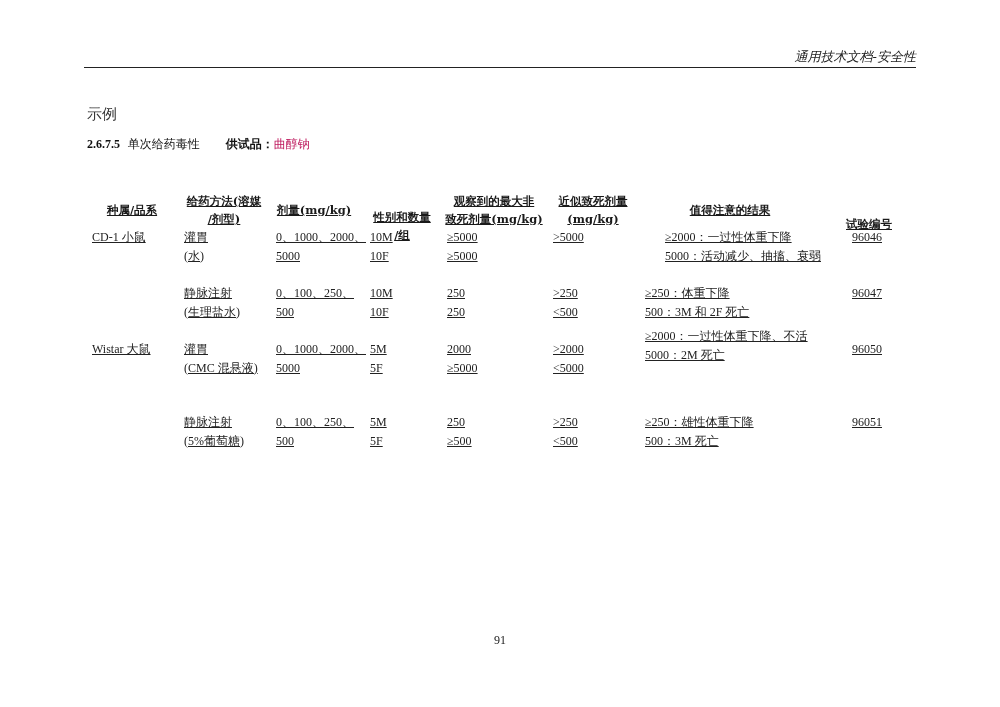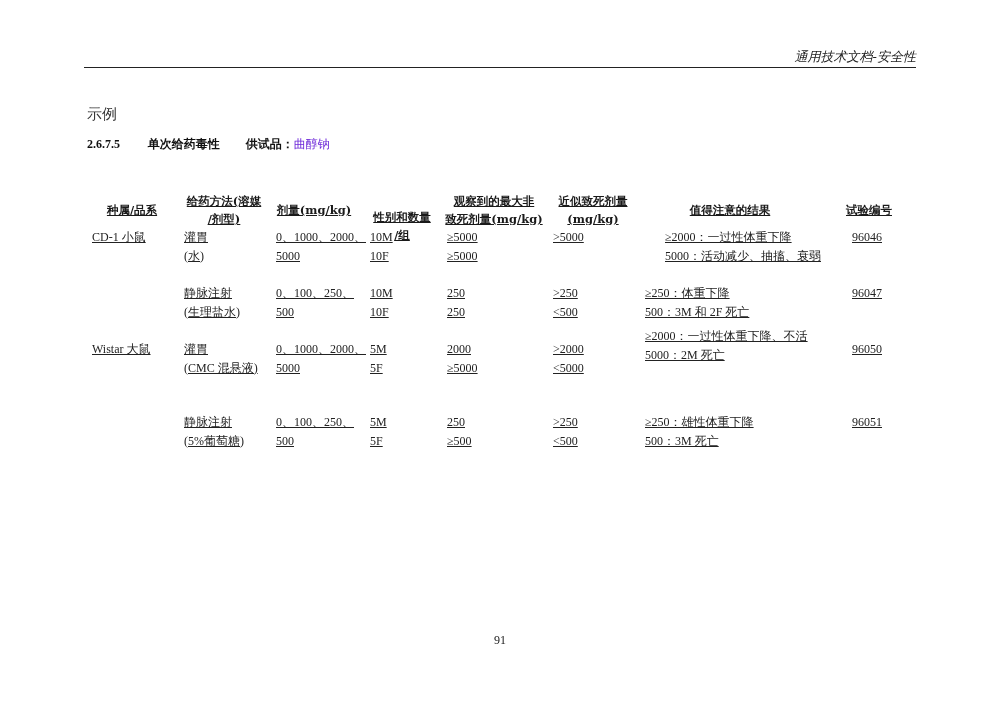--- a/index.html
+++ b/index.html
@@ -39,23 +39,23 @@
       color: #333;
     }
     .subtitle {
       position: absolute;
       left: 87px;
       top: 136px;
       font-size: 12px;
       color: #111;
     }
     .subtitle .num { font-weight: bold; font-family: "Liberation Serif", serif; }
-    .subtitle .title { font-weight: bold; margin-left: 24px; }
+    .subtitle .title { font-weight: normal; margin-left: 4px; }
     .subtitle .supplier-label { font-weight: bold; margin-left: 22px; }
-    .subtitle .supplier-value { font-weight: normal; color: #6d28d9; }
+    .subtitle .supplier-value { font-weight: normal; color: #be185d; }
     .th {
       position: absolute;
       font-size: 11.5px;
       font-weight: bold;
       line-height: 18px;
       text-align: center;
       text-decoration: underline;
       font-family: "DejaVu Serif", "Liberation Serif", serif;
     }
     .cell {
@@ -110,21 +110,21 @@
     <div>观察到的最大非</div>
     <div>致死剂量(mg/kg)</div>
   </div>
   <div class="th" style="left:550px; top:192px; width:86px;text-decoration:underline;">
     <div>近似致死剂量</div>
     <div>(mg/kg)</div>
   </div>
   <div class="th" style="left:670px; top:201px; width:120px;">
     <span>值得注意的结果</span>
   </div>
-  <div class="th" style="left:834px; top:201px; width:70px;text-align:center;">
+  <div class="th" style="left:834px; top:215px; width:70px;text-align:center;">
     <span>试验编号</span>
   </div>
 </div>
 
 <div>
   <div class="cell" style="left:92px; top:228px;">CD-1 小鼠</div>
   <div class="cell" style="left:184px; top:228px;">
     <div>灌胃</div>
     <div>(水)</div>
   </div>

